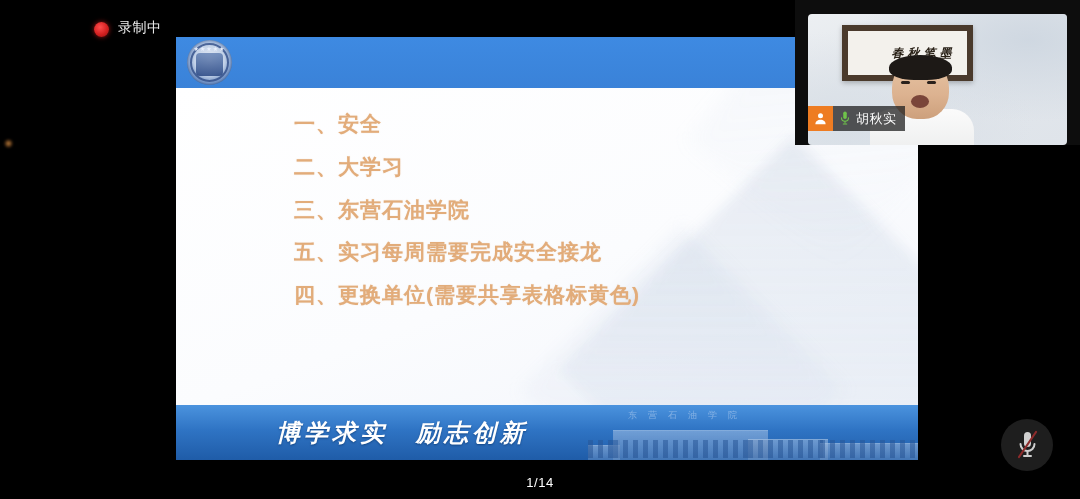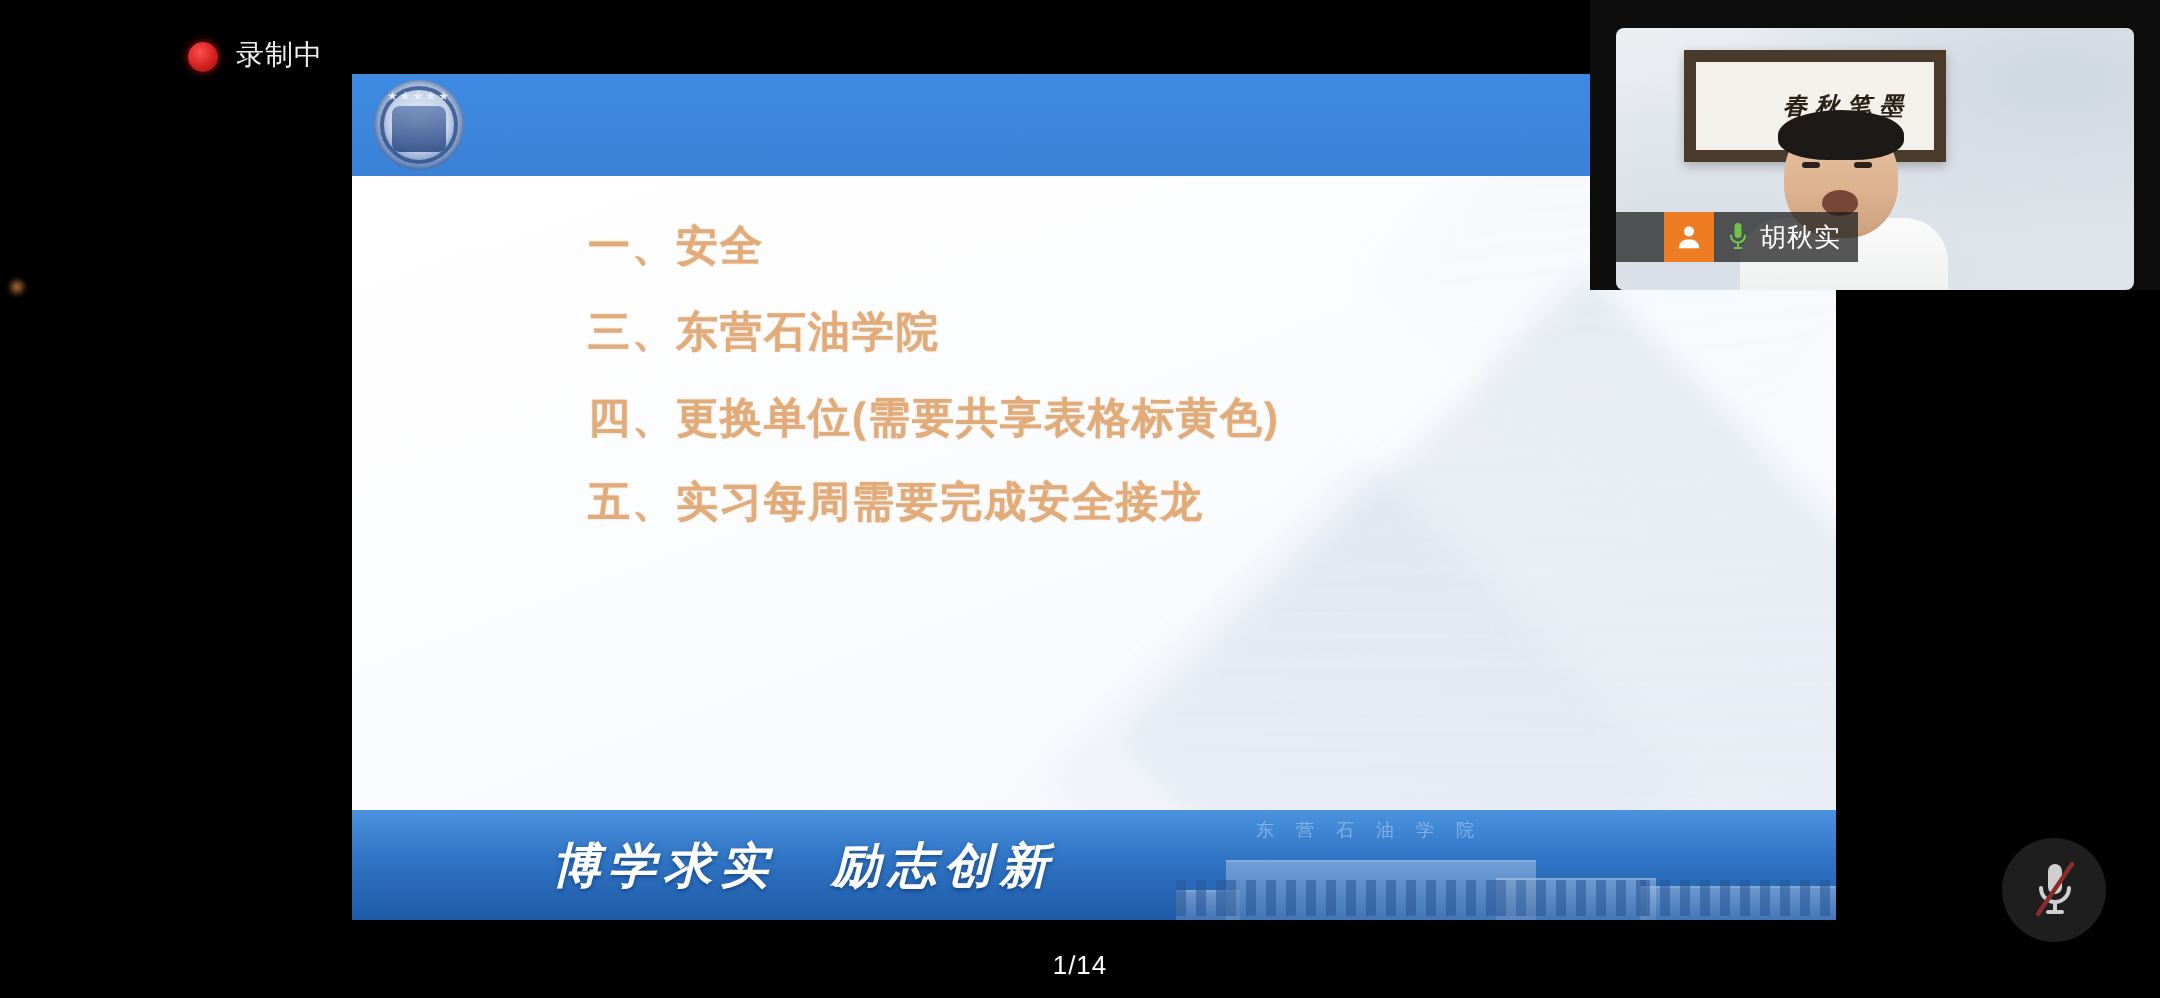--- a/index.html
+++ b/index.html
@@ -7,21 +7,21 @@
     width: 1080px; height: 499px;
     background: #000;
     font-family: "Liberation Sans", "DejaVu Sans", sans-serif;
     overflow: hidden;
   }
   #app { position: relative; width: 1080px; height: 499px; background: #000; }
 
   
   .rec-indicator {
     position: absolute; left: 62px; top: 19px;
-    display: flex; align-items: center; gap: 9px;
+    display: flex; align-items: flex-end; gap: 9px;
     z-index: 40;
     padding-left: 32px;
   }
   .rec-dot {
     width: 15px; height: 15px; border-radius: 50%;
     background: radial-gradient(circle at 40% 35%, #ff4d4d 0%, #d42020 55%, #8e1212 100%);
     box-shadow: 0 0 5px rgba(220,30,30,.75);
   }
   .rec-text {
     color: #efefef; font-size: 14px; letter-spacing: .5px;
@@ -221,21 +221,20 @@
   .person-body {
     position: absolute; left: 0; top: 50px;
     width: 104px; height: 46px; border-radius: 22px 22px 0 0;
     background: linear-gradient(180deg,#fbfbfb 0%, #eceded 100%);
   }
   .video-badge {
     position: absolute; left: 13px; bottom: 14px;
     display: flex; align-items: center; height: 25px;
     background: rgba(30,30,30,.74);
     z-index: 8;
-    padding-left: 24px;
   }
   .badge-avatar {
     width: 25px; height: 25px;
     background: #ee7c22;
     display: flex; align-items: center; justify-content: center;
   }
   .badge-avatar svg { display: block; }
   .badge-mic {
     padding: 0 3px 0 6px;
     display: flex; align-items: center;
@@ -276,23 +275,24 @@
       </div>
     </div>
 
     <div class="slide-body">
       <div class="wash-1"></div>
       <div class="wash-2"></div>
       <div class="wash-3"></div>
 
       <div class="slide-list">
         <div class="slide-list-item">一、安全</div>
+        <div class="slide-list-item">二、大学习</div>
         <div class="slide-list-item">三、东营石油学院</div>
+        <div class="slide-list-item">五、实习每周需要完成安全接龙</div>
         <div class="slide-list-item">四、更换单位(需要共享表格标黄色)</div>
-        <div class="slide-list-item">五、实习每周需要完成安全接龙</div>
       </div>
     </div>
 
     <div class="slide-footer">
       <div class="footer-motto">博学求实　励志创新</div>
       <div class="footer-building">
         <div class="bld-title">东营石油学院</div>
         <div class="bld-block bld-far">
             <div class="bld-win"></div>
           </div>

